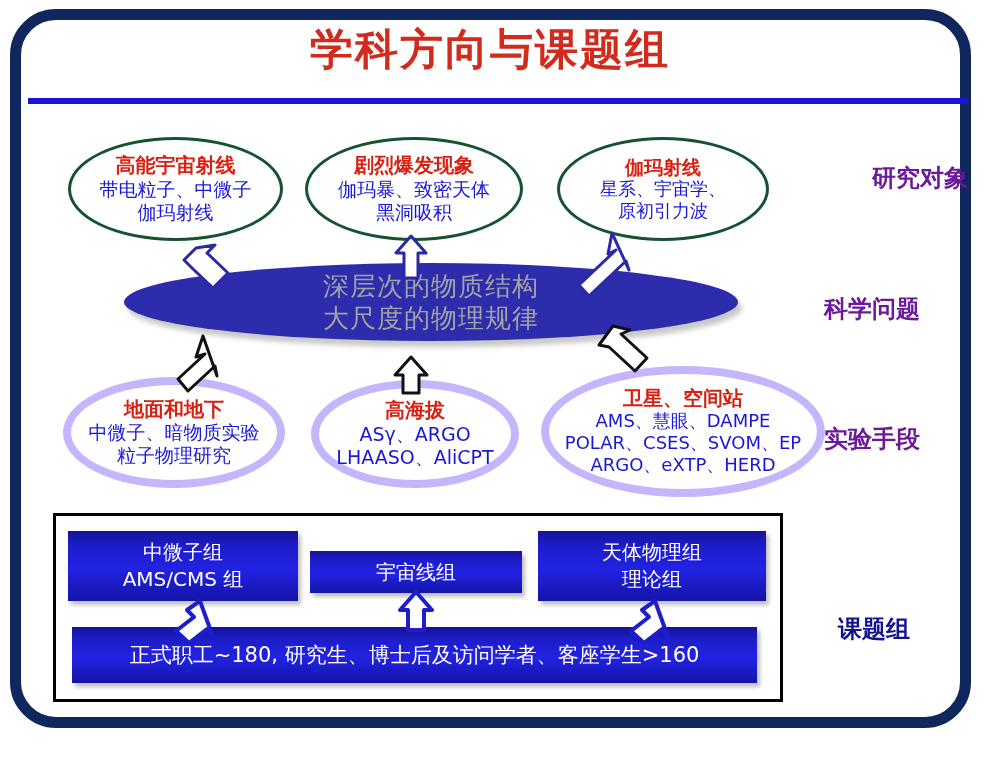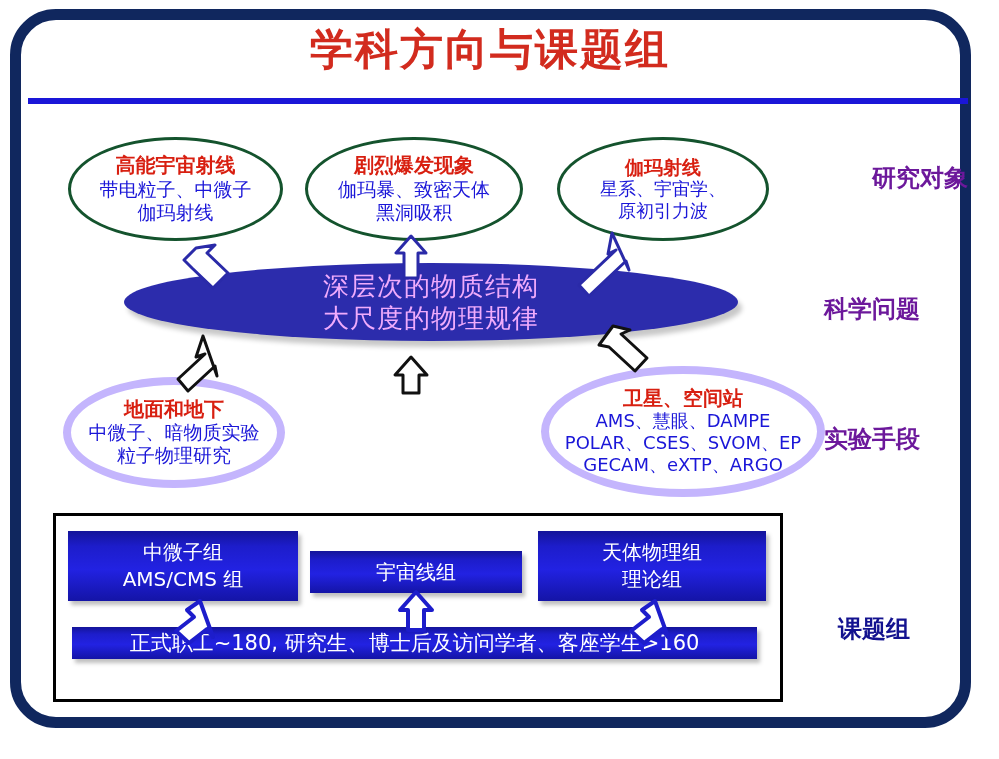--- a/index.html
+++ b/index.html
@@ -102,21 +102,21 @@
     height: 78px;
     border-radius: 50%;
     background: #2c2cac;
     box-shadow: 4px 6px 5px rgba(0,0,0,0.22);
     display: flex;
     flex-direction: column;
     justify-content: center;
     align-items: center;
   }
   #ell-core .ln {
-    color: #f0abfc;
+    color: #a3a3a3;
     font-size: 26px;
     line-height: 1.25;
     white-space: nowrap;
     letter-spacing: 1px;
   }
 
   
   .side-label {
     position: absolute;
     font-size: 24px;
@@ -150,21 +150,21 @@
     display: flex;
     flex-direction: column;
     justify-content: center;
     align-items: center;
     text-align: center;
   }
   .gbox .ln { font-size: 20px; line-height: 1.35; white-space: nowrap; }
   #gbox-neutrino { left: 68px;  top: 531px; width: 230px; height: 70px; text-align: center; }
   #gbox-cosmic   { left: 310px; top: 551px; width: 212px; height: 42px; }
   #gbox-astro    { left: 538px; top: 531px; width: 228px; height: 70px; }
-  #gbox-staff    { left: 72px;  top: 627px; width: 685px; height: 32px; }
+  #gbox-staff    { left: 72px;  top: 627px; width: 685px; height: 56px; }
   #gbox-staff .ln { font-size: 21px; }
 
   
   #arrows {
     position: absolute;
     left: 0; top: 0;
     width: 999px; height: 759px;
     pointer-events: none;
   }
 </style>
@@ -200,26 +200,31 @@
     <div class="ln">深层次的物质结构</div>
     <div class="ln">大尺度的物理规律</div>
   </div>
 
   <div class="ell black" id="ell-gnd">
     <div class="hd">地面和地下</div>
     <div class="bd">中微子、暗物质实验</div>
     <div class="bd">粒子物理研究</div>
   </div>
 
+  <div class="ell black" id="ell-alt">
+    <div class="hd">高海拔</div>
+    <div class="bd">ASγ、ARGO</div>
+    <div class="bd">LHAASO、AliCPT</div>
+  </div>
 
   <div class="ell black" id="ell-sat">
     <div class="hd">卫星、空间站</div>
     <div class="bd">AMS、慧眼、DAMPE</div>
     <div class="bd">POLAR、CSES、SVOM、EP</div>
-    <div class="bd">GECAM、eXTP、ARGO</div>
+    <div class="bd">ARGO、eXTP、HERD</div>
   </div>
 
   <div id="group-box"></div>
 
   <div class="gbox" id="gbox-neutrino">
     <div class="ln">中微子组</div>
     <div class="ln">AMS/CMS 组</div>
   </div>
 
   <div class="gbox" id="gbox-cosmic">

